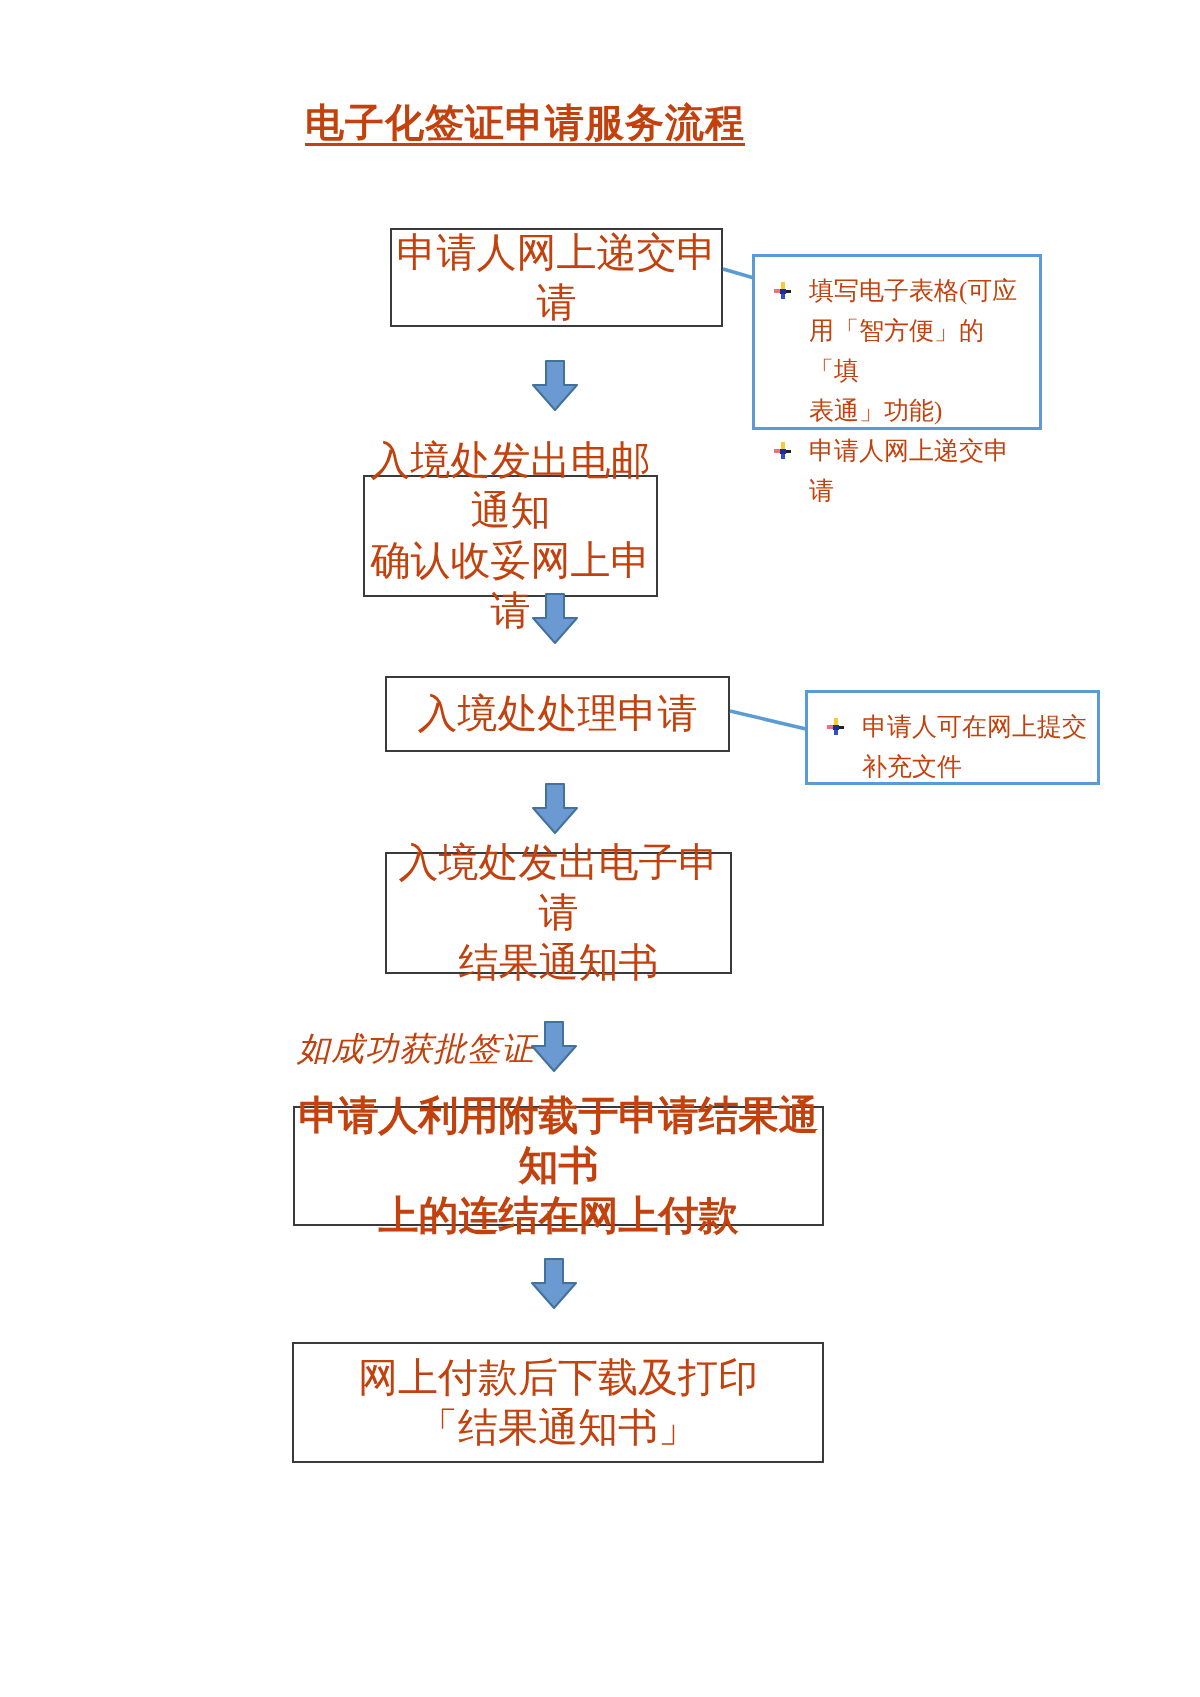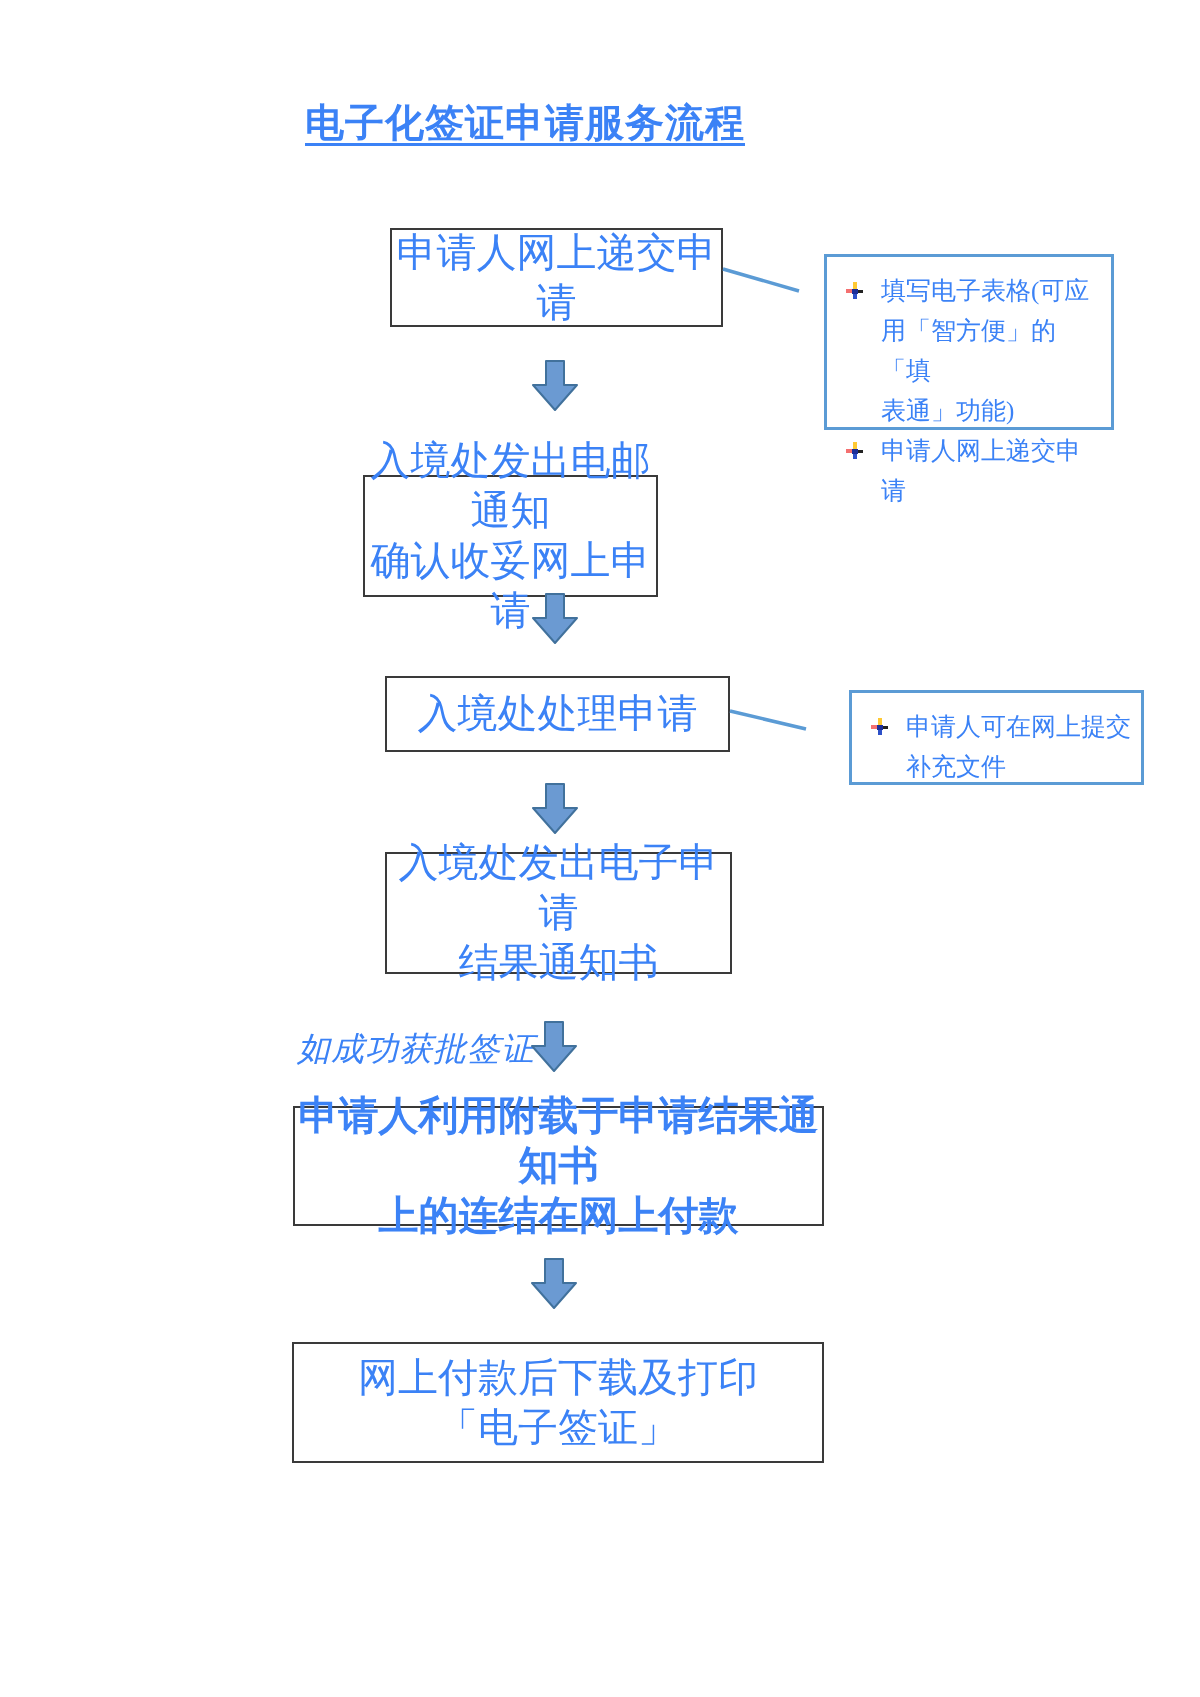--- a/index.html
+++ b/index.html
@@ -2,21 +2,21 @@
 <html><head>
 <meta charset="utf-8">
 <style>
   html, body { margin: 0; padding: 0; background: #ffffff; }
   .page {
     position: relative;
     width: 1200px;
     height: 1697px;
     background: #ffffff;
     font-family: "Liberation Serif", "DejaVu Serif", serif;
-    color: #3b82f6;
+    color: #c2410c;
     overflow: hidden;
   }
   .title {
     position: absolute;
     left: 240px;
     top: 96px;
     width: 570px;
     text-align: center;
     font-size: 39px;
     font-weight: bold;
@@ -59,22 +59,22 @@
   .c2 { left: 729px; top: 704px; width: 80px; height: 30px; }
   .callout {
     position: absolute;
     box-sizing: border-box;
     border: 3px solid #5B9BD5;
     background: #ffffff;
     font-size: 25px;
     line-height: 40px;
     padding: 14px 8px 0 16px;
   }
-  .co1 { left: 824px; top: 254px; width: 290px; height: 176px; }
-  .co2 { left: 805px; top: 690px; width: 295px; height: 95px; margin-left: 44px; }
+  .co1 { left: 752px; top: 254px; width: 290px; height: 176px; }
+  .co2 { left: 805px; top: 690px; width: 295px; height: 95px; }
   .bullet-row { display: flex; align-items: flex-start; }
   .bullet-icon {
     flex: 0 0 auto;
     width: 19px;
     height: 19px;
     margin: 10px 17px 0 2px;
   }
   .bullet-text { white-space: pre-line; }
   .cond-label {
     position: absolute;
@@ -178,16 +178,16 @@
     <span>申请人利用附载于申请结果通知书
 上的连结在网上付款</span>
   </div>
 
   <svg class="arrow a5" viewBox="0 0 46 52">
     <path d="M 14 1 H 32 V 25 H 45 L 23 50 L 1 25 H 14 Z" fill="#6B9AD2" stroke="#41719C" stroke-width="2" stroke-linejoin="round"></path>
   </svg>
 
   <div class="flow-box b6">
     <span>网上付款后下载及打印
-「电子签证」</span>
+「结果通知书」</span>
   </div>
 
 </div>
 
 </body></html>

